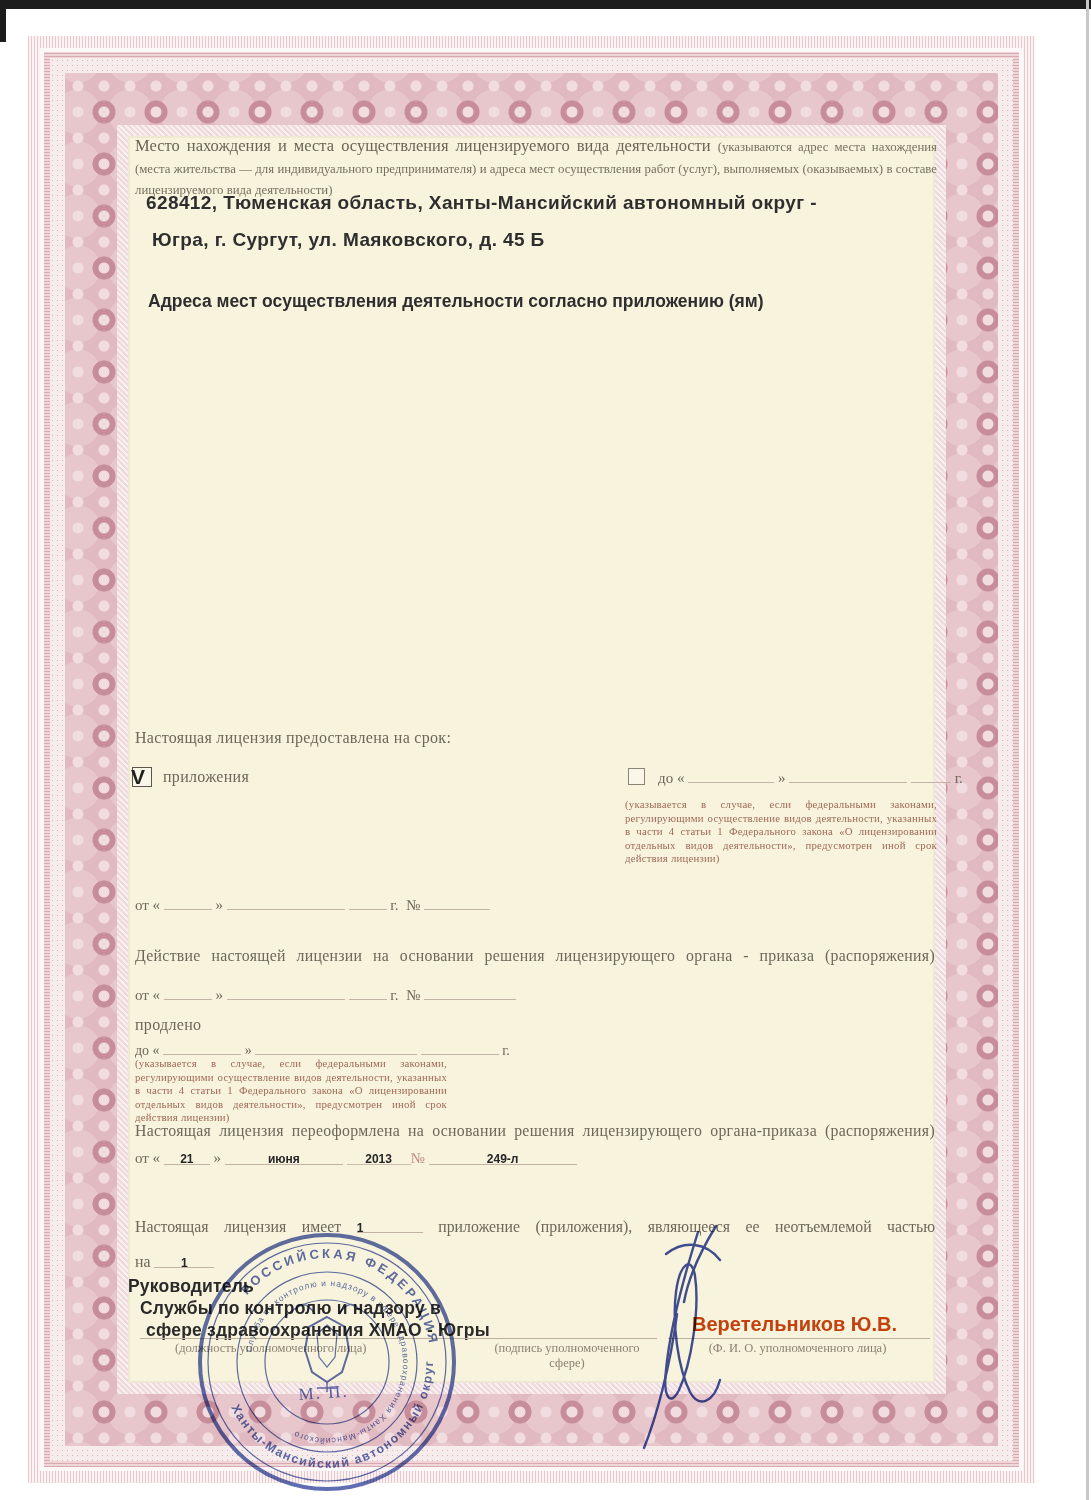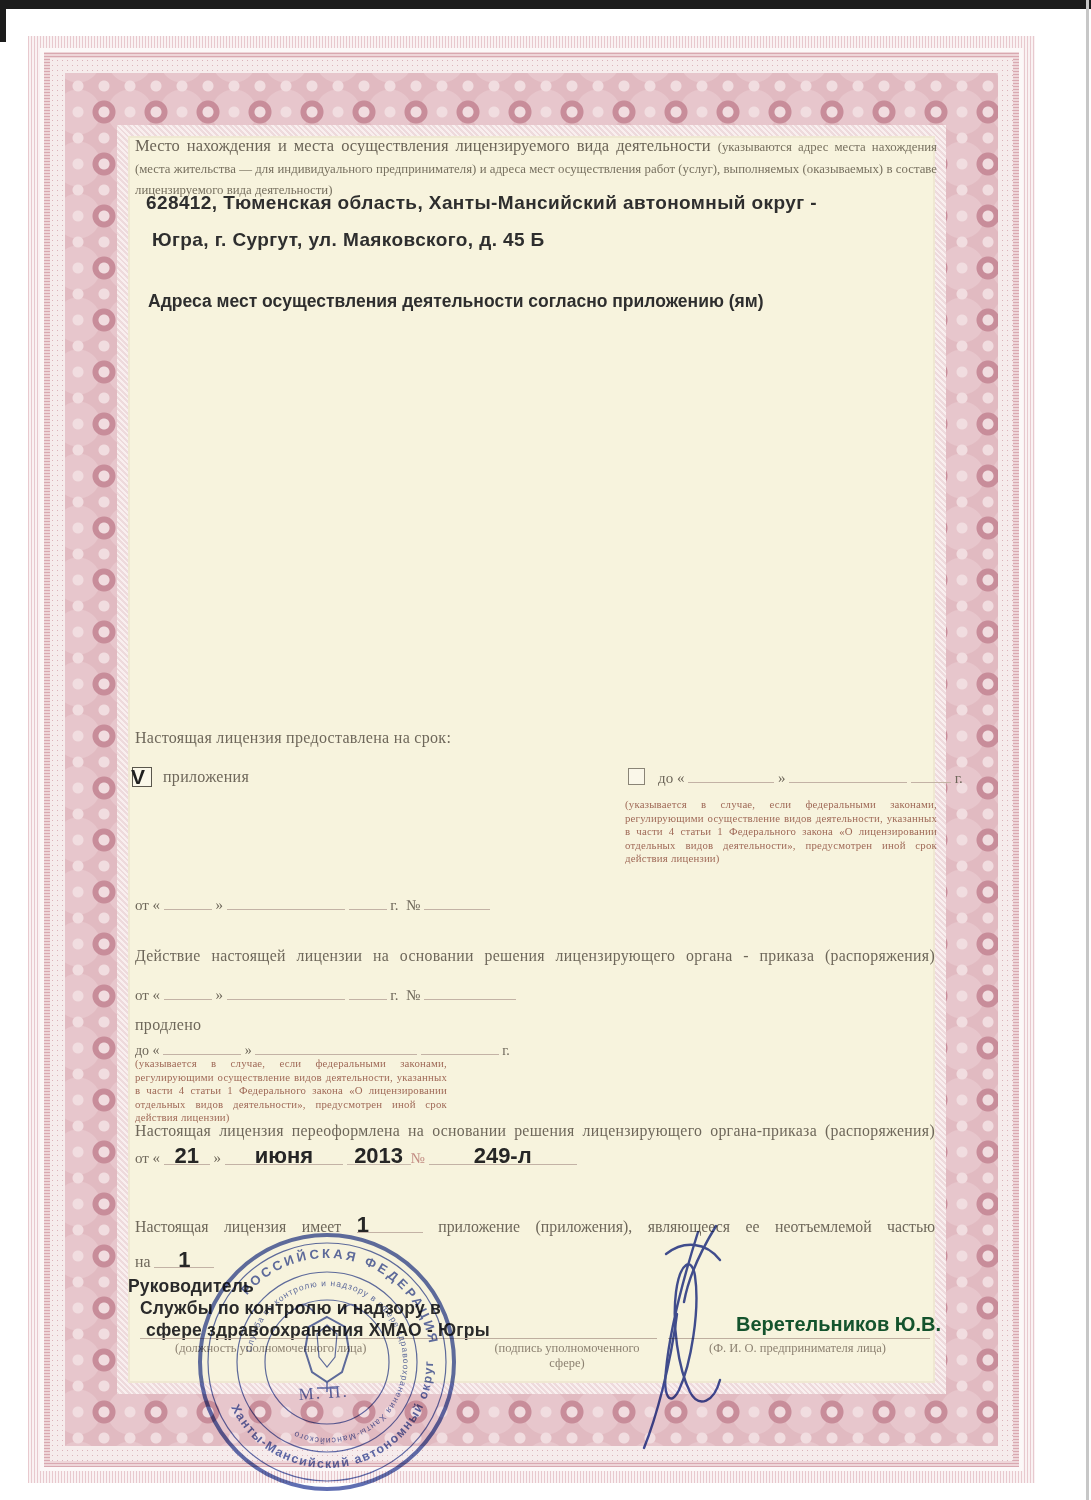--- a/index.html
+++ b/index.html
@@ -34,27 +34,27 @@
   .jpar{text-align:justify;}
   .lbl-main{font-size:16.5px;color:#6b6457;}
   .lbl-note{font-size:12.8px;color:#77705f;}
   .bold-sans{font-family:"Liberation Sans",sans-serif;font-weight:bold;color:#2e2e2e;}
   .addr{font-size:19px;letter-spacing:.4px;}
   .appx{font-size:17.5px;}
   .smallnote{font-size:10.8px;line-height:13.5px;color:#a06a58;text-align:justify;letter-spacing:.2px;}
   .caption{font-size:12.5px;color:#8d8272;}
   .fillrow{color:#6e675a;font-size:15px;white-space:nowrap;}
   .bl{display:inline-block;border-bottom:1px solid #c3b2a5;height:14px;vertical-align:baseline;text-align:center;}
-  .val{font-family:"Liberation Sans",sans-serif;font-weight:bold;color:#262626;font-size:22px;line-height:10px;}
+  .val{font-family:"Liberation Sans",sans-serif;font-weight:bold;color:#262626;font-size:12px;line-height:10px;}
   .red{color:#c28b82;}
   .cbx{display:inline-block;width:20px;height:20px;border:1.6px solid #5a564c;background:rgba(255,255,255,.35);box-sizing:border-box;}
   .cbx-sm{width:17px;height:17px;border:1.3px solid #8a8476;}
   .vmark{position:absolute;font-family:"Liberation Sans",sans-serif;font-weight:bold;font-size:21px;color:#1f1f1f;}
   .posline{font-family:"Liberation Sans",sans-serif;font-weight:bold;font-size:17.5px;color:#2a2a2a;letter-spacing:.2px;line-height:21.5px;}
-  .name{font-family:"Liberation Sans",sans-serif;font-weight:bold;font-size:20px;color:#14532d;margin-left:44px;}
+  .name{font-family:"Liberation Sans",sans-serif;font-weight:bold;font-size:20px;color:#c2410c;}
   .sigline{position:absolute;border-bottom:1.2px solid #beae9f;height:0;}
   .ink{mix-blend-mode:multiply;}
 </style>
 </head>
 <body>
 
 <div class="scan">
 
   <div class="frame">
     <div class="b b1">
@@ -162,21 +162,21 @@
     <div class="abs posline" style="left:128px;top:1276px;">Руководитель</div>
     <div class="abs posline" style="left:140px;top:1298px;">Службы по контролю и надзору в</div>
     <div class="abs posline" style="left:140px;top:1320px;margin-left:6px;">сфере здравоохранения ХМАО - Югры</div>
 
     <div class="sigline" style="left:140px;top:1338px;width:517px;"></div>
     <div class="abs caption" style="left:175px;top:1341px;width:300px;text-align:left;">(должность уполномоченного лица)</div>
     <div class="abs caption" style="left:477px;top:1341px;width:180px;text-align:center;">(подпись уполномоченного сфере)</div>
 
     <div class="abs name" style="left:692px;top:1313px;">Веретельников Ю.В.</div>
     <div class="sigline" style="left:668px;top:1338px;width:262px;"></div>
-    <div class="abs caption" style="left:680px;top:1341px;width:235px;text-align:center;">(Ф. И. О. предпринимателя лица)</div>
+    <div class="abs caption" style="left:680px;top:1341px;width:235px;text-align:center;">(Ф. И. О. уполномоченного лица)</div>
 
     <svg class="abs ink" style="left:187px;top:1222px;opacity:.82;" width="280" height="280" viewBox="0 0 280 280">
       <g fill="none" stroke="#3d4fa1">
         <circle cx="140" cy="140" r="127" stroke-width="4"></circle>
         <circle cx="140" cy="140" r="119" stroke-width="1.2"></circle>
         <circle cx="140" cy="140" r="90" stroke-width="1.2"></circle>
         <circle cx="140" cy="140" r="62" stroke-width="1.2"></circle>
       </g>
       <defs>
         <path id="arcTop" d="M 140,140 m -104,0 a 104,104 0 1,1 208,0"></path>

